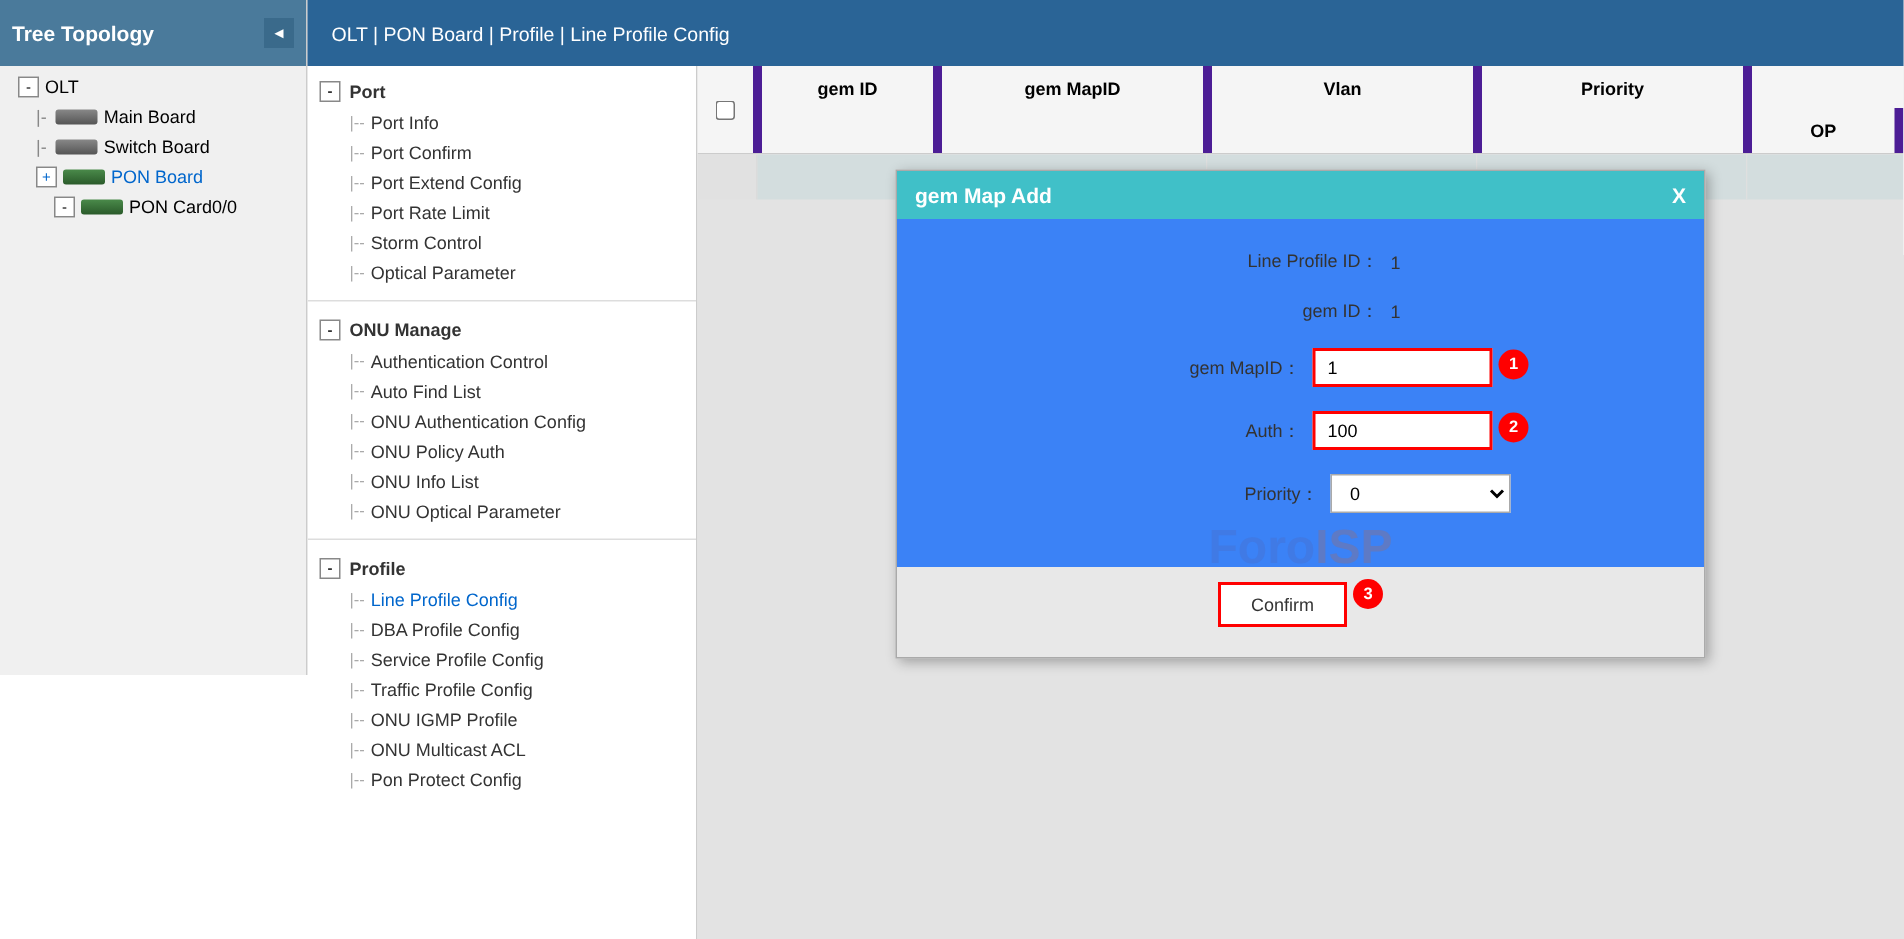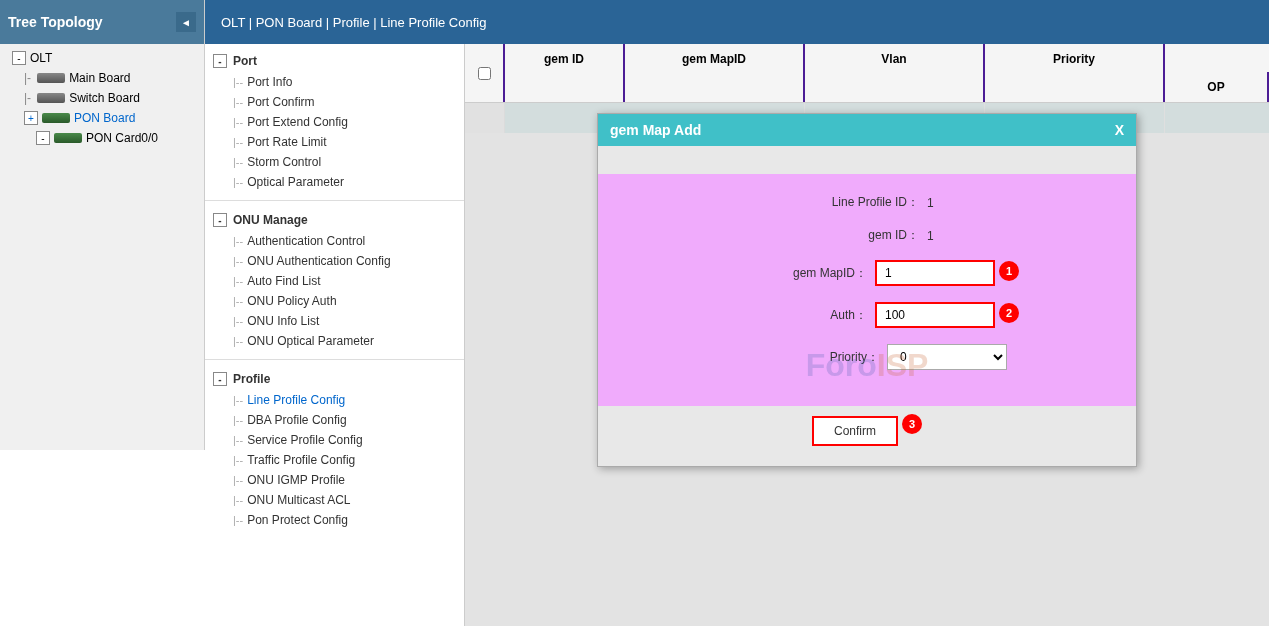--- a/index.html
+++ b/index.html
@@ -121,21 +121,21 @@
 
     
     .table-header {
       display: flex;
       border-bottom: 1px solid #ccc;
       background: #f5f5f5;
     }
 
     .table-header-cell {
       padding: 8px 12px;
-      border-right: 2px solid #4c1d95;
+      border-right: 6px solid #4c1d95;
       font-weight: bold;
       text-align: center;
       flex: 1;
     }
 
     .table-header-cell.checkbox-cell {
       flex: 0 0 40px;
       display: flex;
       align-items: center;
       justify-content: center;
@@ -186,22 +186,21 @@
       background: none;
       border: none;
       color: white;
       font-size: 14px;
       cursor: pointer;
       font-weight: bold;
     }
 
     .modal-body {
       padding: 20px 30px;
-      background: #f0abfc;
-      margin-top: 28px;
+      background: #3b82f6;
     }
 
     .form-row {
       display: flex;
       align-items: center;
       margin-bottom: 16px;
       justify-content: center;
     }
 
     .form-label {
@@ -396,22 +395,22 @@
       </div>
 
       <div class="nav-divider"></div>
 
       <div class="nav-section">
         <div class="nav-section-header">
           <span class="nav-section-icon">-</span>
           <span>ONU Manage</span>
         </div>
         <div class="nav-item">Authentication Control</div>
+        <div class="nav-item">Auto Find List</div>
         <div class="nav-item">ONU Authentication Config</div>
-        <div class="nav-item">Auto Find List</div>
         <div class="nav-item">ONU Policy Auth</div>
         <div class="nav-item">ONU Info List</div>
         <div class="nav-item">ONU Optical Parameter</div>
       </div>
 
       <div class="nav-divider"></div>
 
       <div class="nav-section">
         <div class="nav-section-header">
           <span class="nav-section-icon">-</span>

